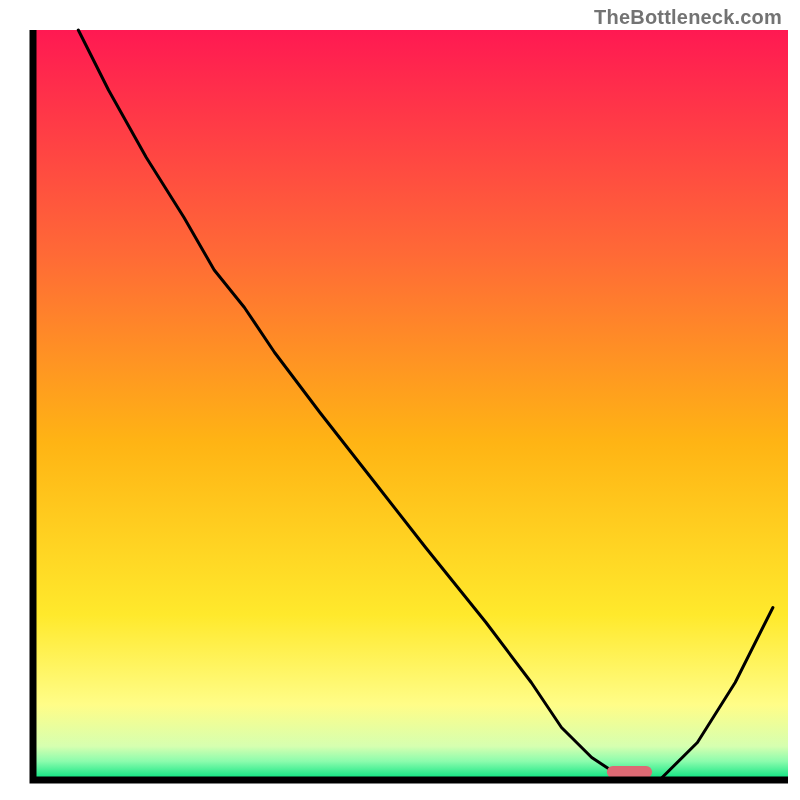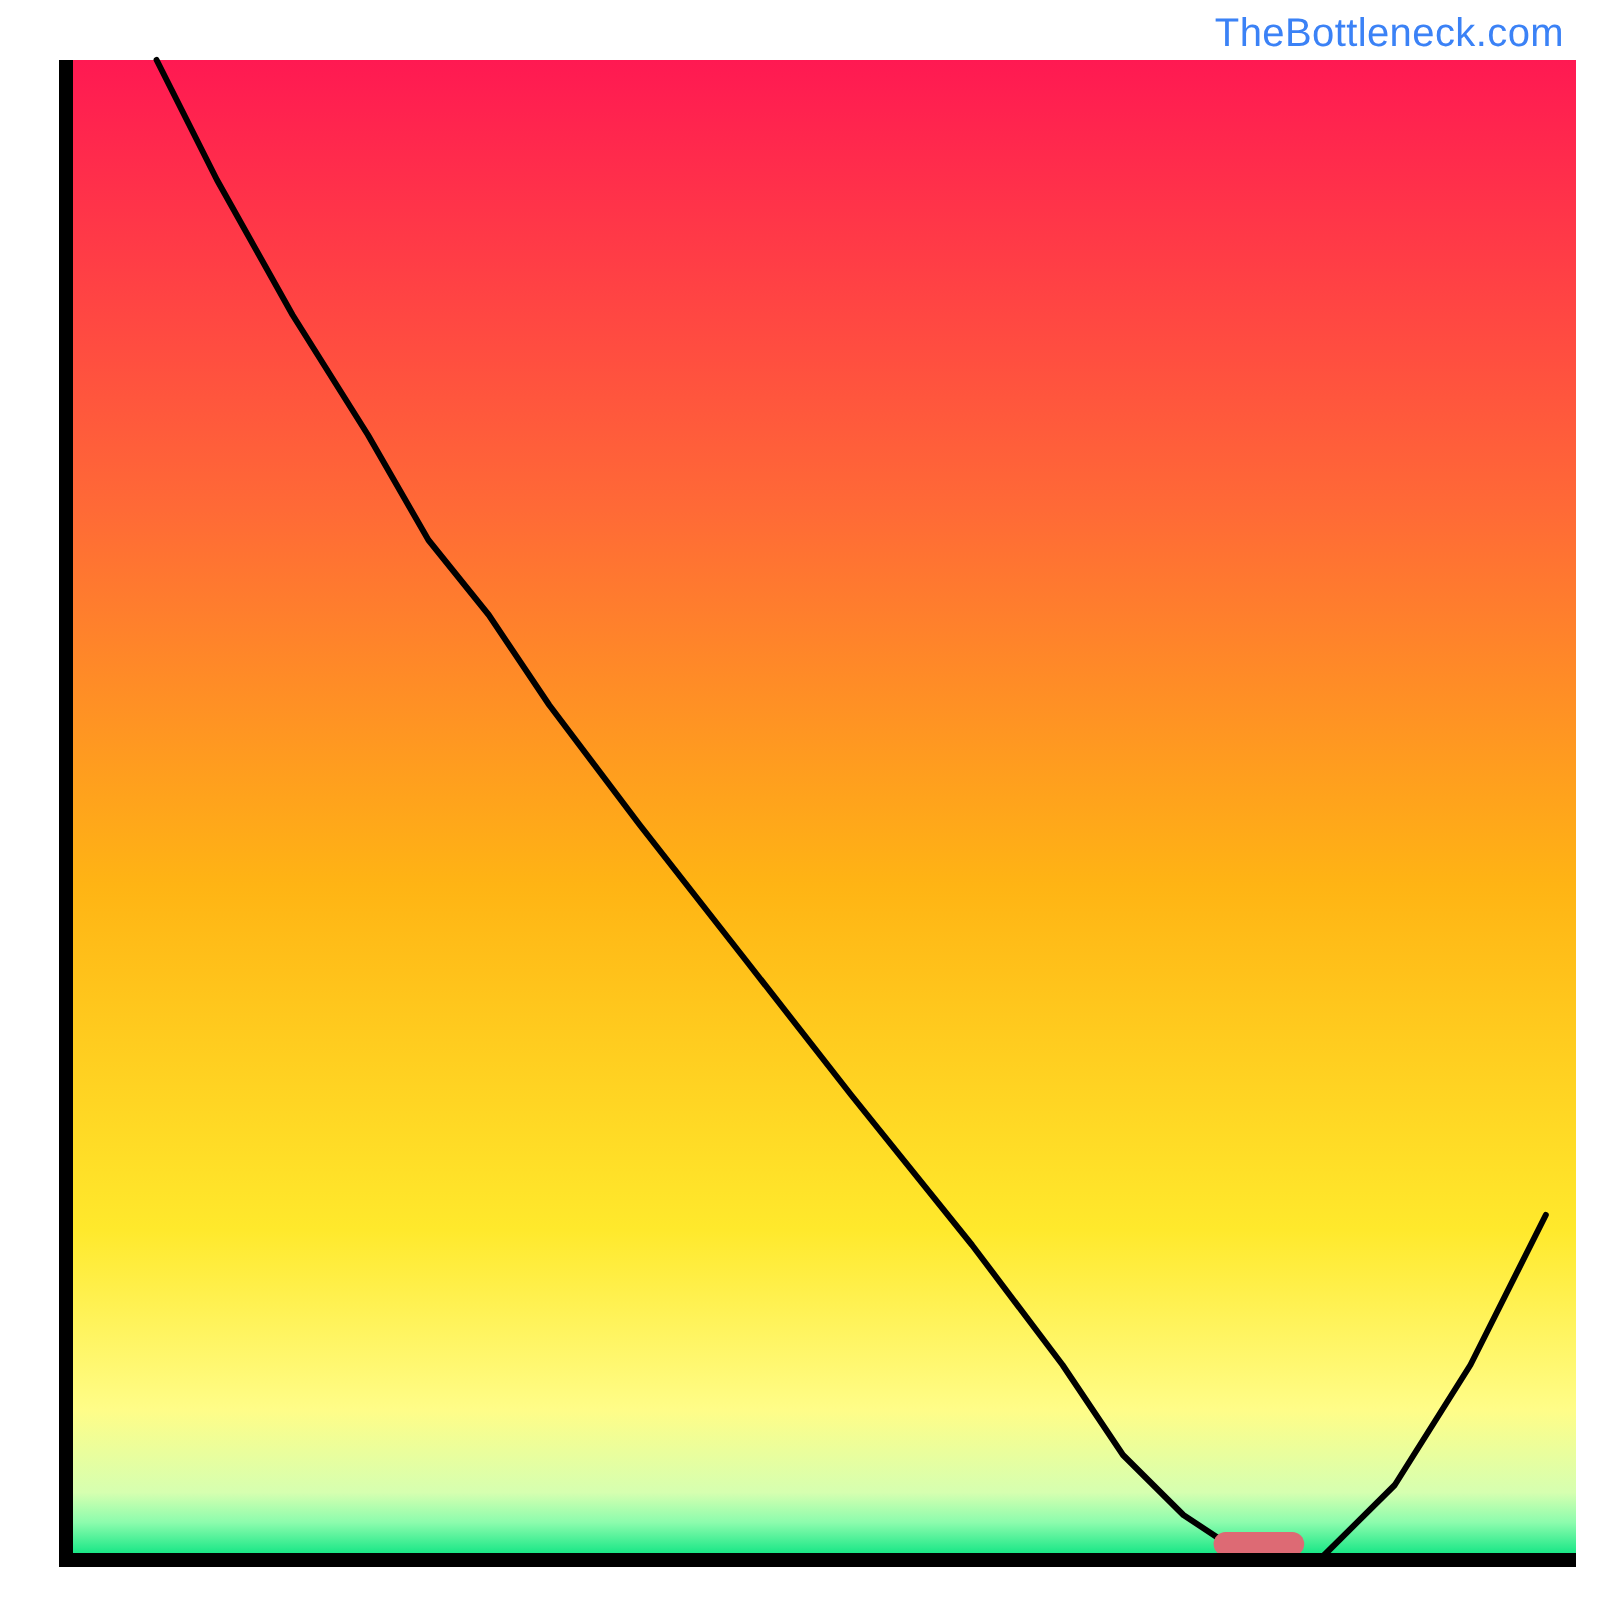--- a/index.html
+++ b/index.html
@@ -14,22 +14,22 @@
   .container {
     position: relative;
     width: 800px;
     height: 800px;
   }
   .watermark {
     position: absolute;
     top: 6px;
     right: 18px;
     font-size: 20px;
-    font-weight: 400;
-    color: #3b82f6;
+    font-weight: 700;
+    color: #737373;
     letter-spacing: 0.2px;
   }
   svg {
     display: block;
   }
 </style>
 </head>
 <body>
 
 <div class="container">

